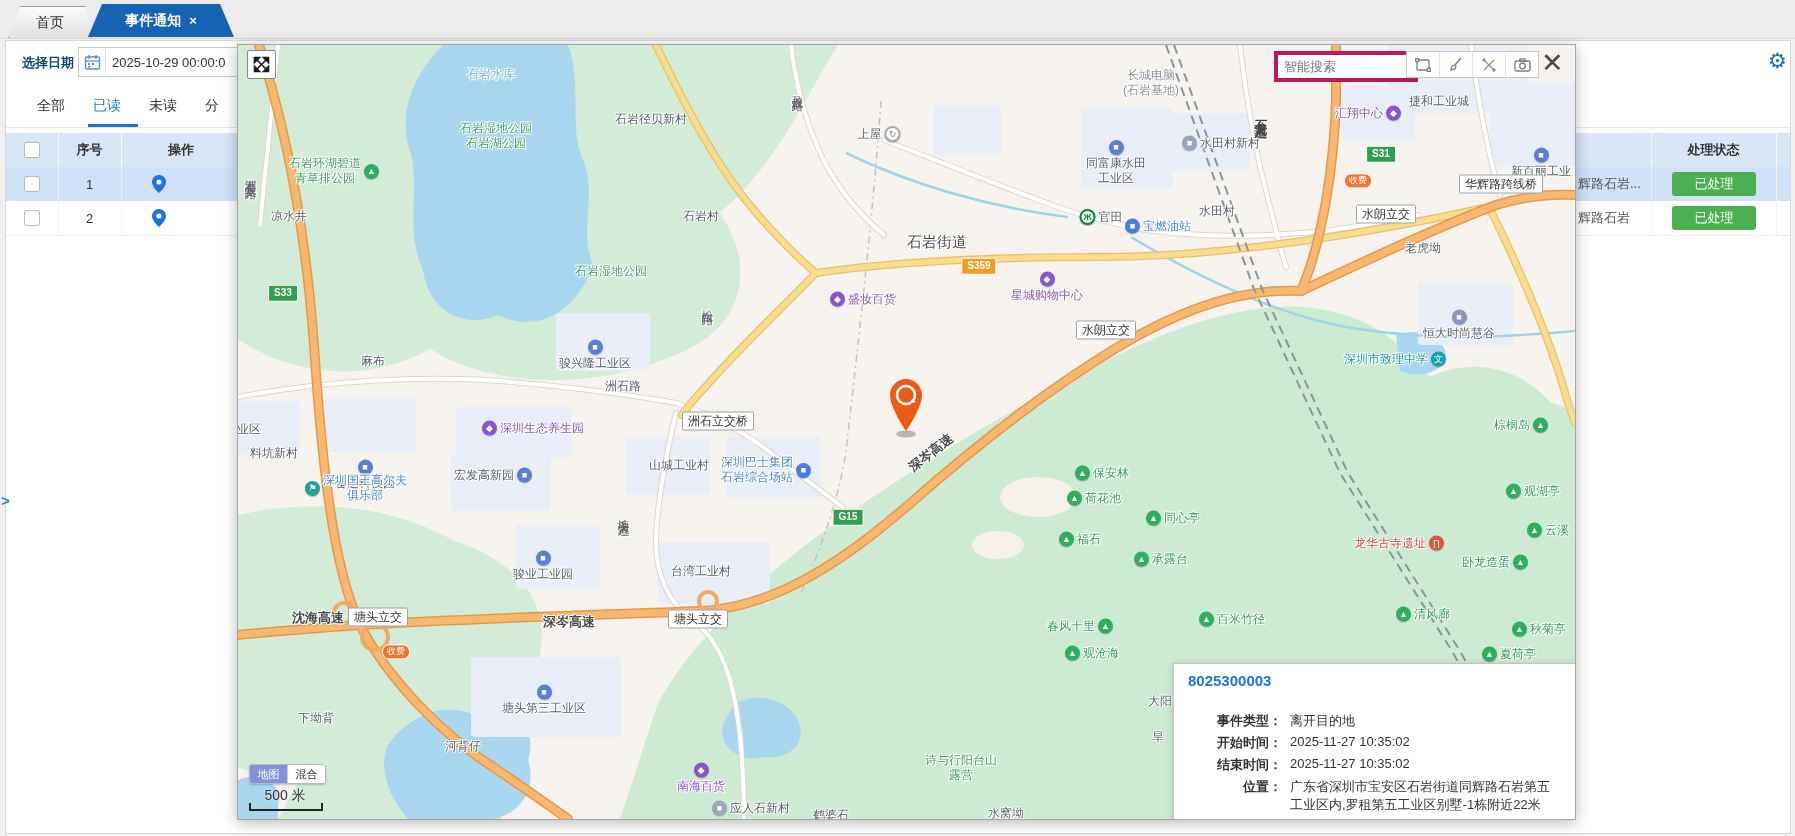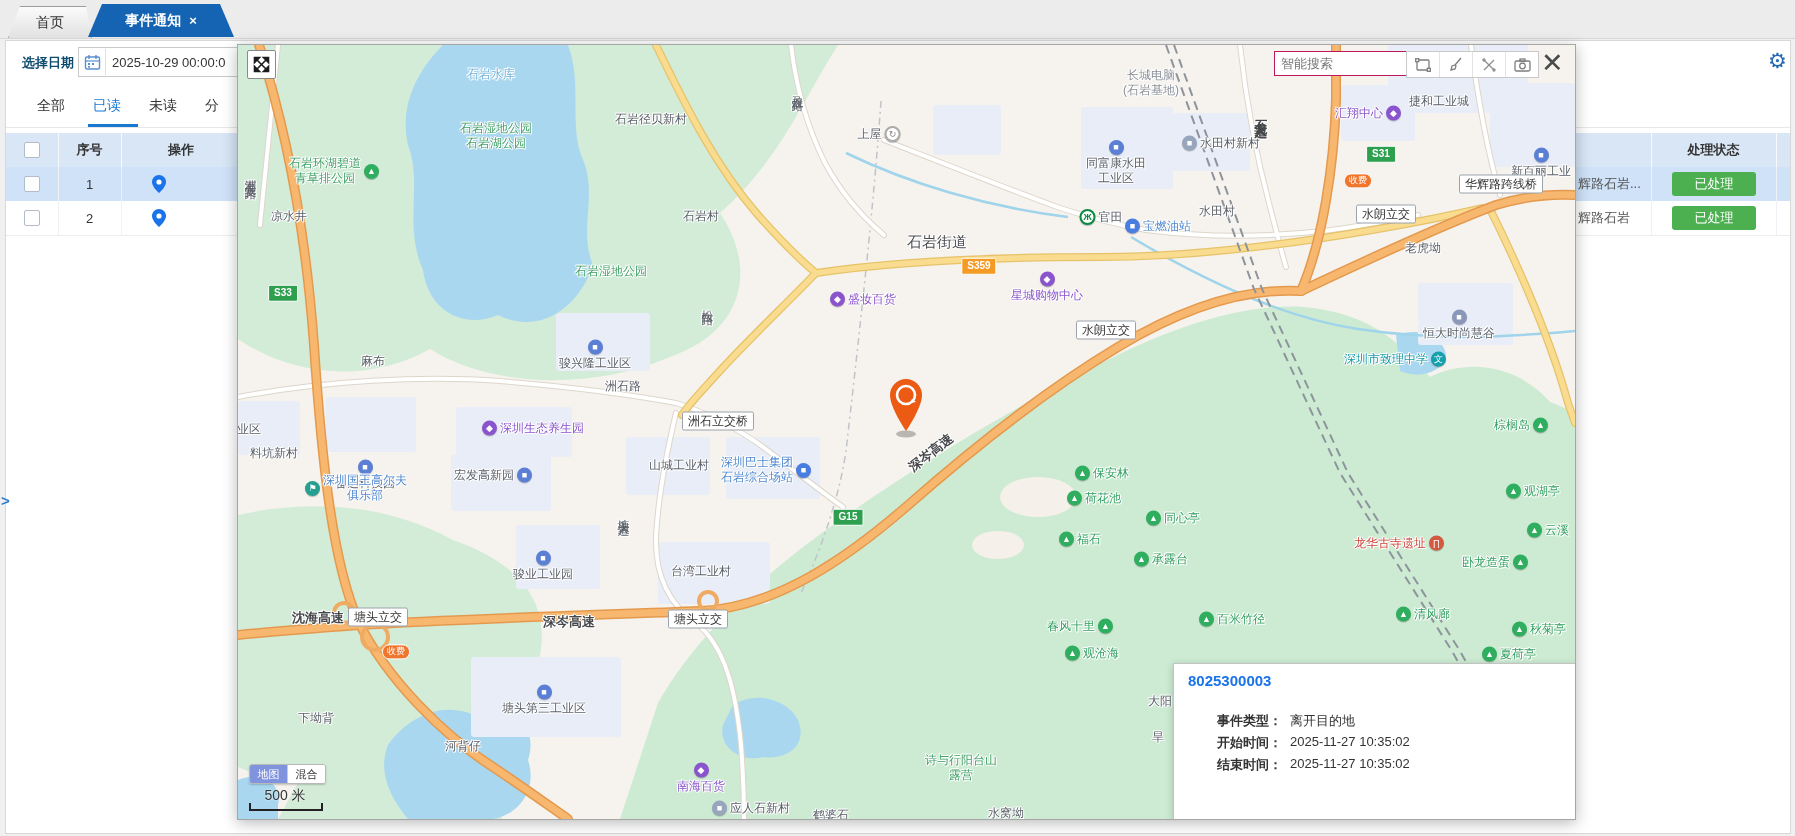--- a/index.html
+++ b/index.html
@@ -76,21 +76,21 @@
   .mlbl.toll{background:#f0752d;color:#fff;font-size:9px;padding:1px 4px;border-radius:7px;border:1px solid #fff;text-shadow:none;}
   .mic{width:15px;height:15px;border-radius:50%;color:#fff;font-size:9px;line-height:15px;text-align:center;flex:none;text-shadow:none;box-shadow:0 1px 1px rgba(0,0,0,.25);}
   .ic-tree{background:#2fae60;} .ic-bldg{background:#5b7fd4;} .ic-bldgg{background:#98a6bd;}
   .ic-metro{background:#fff;color:#0b8a43;border:2px solid #0b8a43;width:12px;height:12px;line-height:12px;font-weight:bold;}
   .ic-gas{background:#4a7de0;} .ic-shop{background:#8a55cc;} .ic-school{background:#15a0ad;}
   .ic-temple{background:#d4593f;} .ic-golf{background:#23a08f;} .ic-bus{background:#4a7de0;}
   .ic-round{background:#fff;color:#888;border:2px solid #aaa;width:12px;height:12px;line-height:12px;}
   .ic-inst{background:#8a97b8;}
   
   .fsbtn{position:absolute;left:9px;top:5px;width:27px;height:27px;background:#fff;border:1px solid #8a8a8a;border-radius:2px;display:flex;align-items:center;justify-content:center;cursor:pointer;}
-  .searchbox{position:absolute;left:1036px;top:6px;width:124px;height:23px;border:1px solid #be185d;font-size:13px;padding:0 6px;color:#333;}
+  .searchbox{position:absolute;left:1036px;top:6px;width:124px;height:23px;border:4px solid #be185d;font-size:13px;padding:0 6px;color:#333;}
   .searchbox::placeholder{color:#777;}
   .mtools{position:absolute;left:1168px;top:6px;height:25px;background:#fff;border:1px solid #c9c9c9;display:flex;align-items:center;}
   .mtool{width:32px;height:25px;display:flex;align-items:center;justify-content:center;border-right:1px solid #e4e4e4;cursor:pointer;}
   .mtool:last-child{border-right:none;}
   .mclose{position:absolute;left:1303px;top:1px;font-size:27px;font-weight:bold;color:#4a4a4a;cursor:pointer;line-height:34px;}
   .mtype{position:absolute;left:11px;top:719px;display:flex;border:1px solid #b9b9b9;border-radius:3px;overflow:hidden;box-shadow:0 1px 2px rgba(0,0,0,.2);}
   .mtype span{display:block;width:37px;height:18px;line-height:18px;text-align:center;font-size:11px;cursor:pointer;}
   .mtype .on{background:#8093dd;color:#fff;}
   .mtype .off{background:#fff;color:#333;border-left:1px solid #ccc;}
   .mscale{position:absolute;left:11px;top:742px;width:72px;text-align:center;font-size:14px;color:#333;text-shadow:0 0 2px #fff;}
@@ -444,14 +444,18 @@
         <span class="pv">离开目的地</span>
       </div>
     <div class="prow" style="top:70px;">
         <span class="pl">开始时间：</span>
         <span class="pv">2025-11-27 10:35:02</span>
       </div>
     <div class="prow" style="top:92px;">
         <span class="pl">结束时间：</span>
         <span class="pv">2025-11-27 10:35:02</span>
       </div>
+    <div class="prow" style="top:114px;">
+        <span class="pl">位置：</span>
+        <span class="pv">广东省深圳市宝安区石岩街道同辉路石岩第五工业区内,罗租第五工业区别墅-1栋附近22米</span>
+      </div>
   </div>
 </div>
 
 </body></html>

